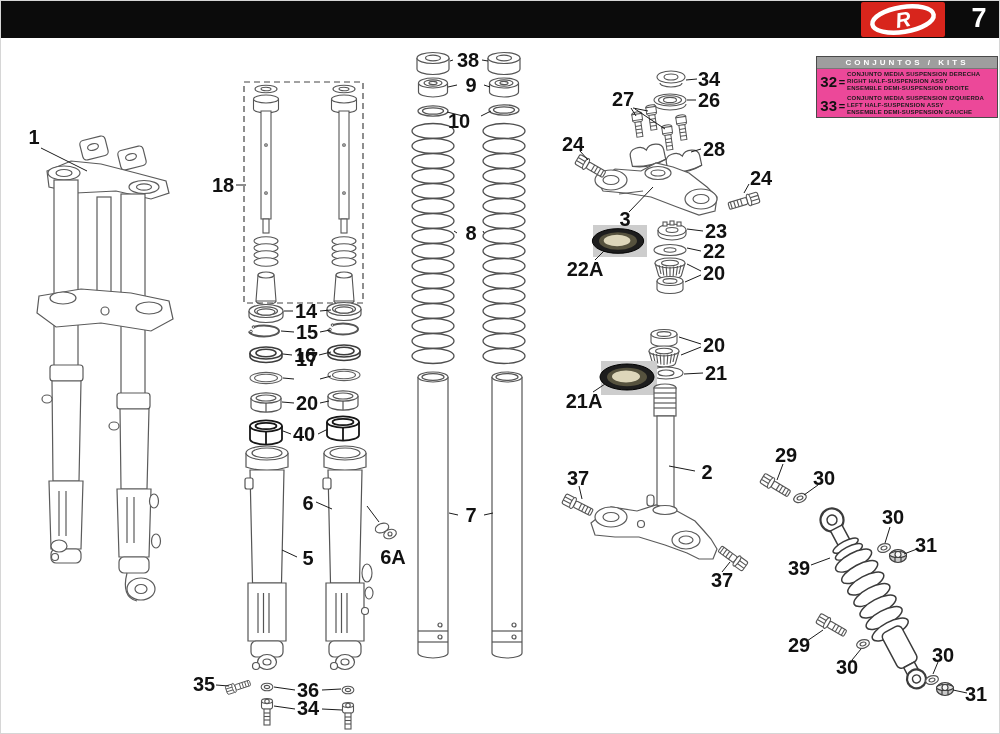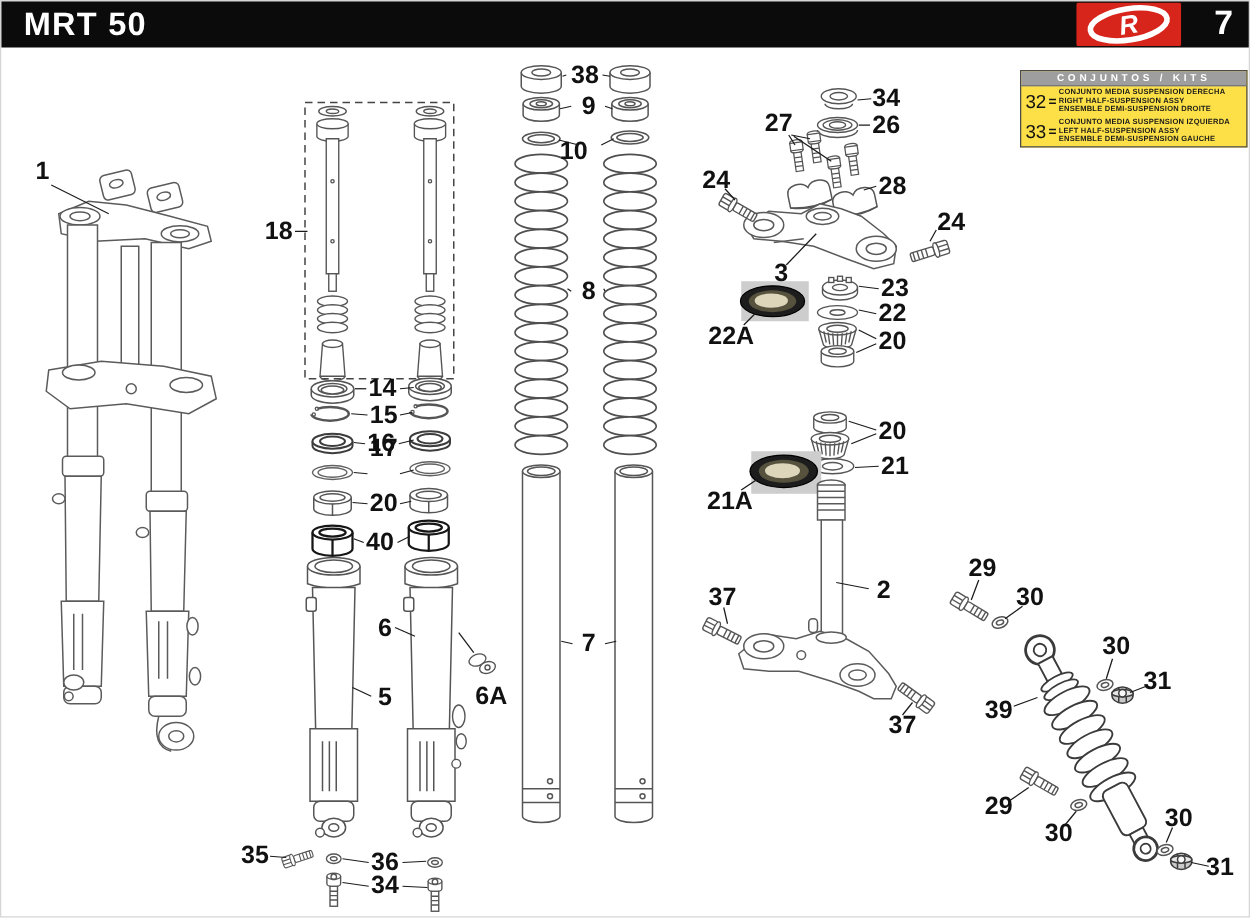--- a/index.html
+++ b/index.html
@@ -6,36 +6,35 @@
   .page{position:relative;width:1000px;height:734px;background:#ffffff;overflow:hidden;
         font-family:"Liberation Sans",sans-serif;margin:0 auto;border:1px solid #d6d6d6;box-sizing:border-box;}
   .topbar{position:absolute;left:0;top:0;width:1000px;height:37px;background:#0b0b0b;}
   .brand{position:absolute;left:18px;top:3px;font-weight:bold;font-size:26px;color:#ffffff;letter-spacing:1px;}
   .logo{position:absolute;left:860px;top:1px;width:84px;height:35px;}
   .pagenum{position:absolute;left:956px;top:2px;width:44px;text-align:center;font-weight:bold;font-size:27px;color:#ffffff;}
   .art{position:absolute;left:0;top:0;}
   .callout{position:absolute;transform:translate(-50%,-50%);font-weight:bold;font-size:20px;color:#111;
            white-space:nowrap;line-height:1;}
   .callout.big{font-size:20px;}
-  .legend{position:absolute;left:815px;top:55px;width:182px;background:#fde047;border:1.5px solid #4a4a4a;box-sizing:border-box;}
+  .legend{position:absolute;left:815px;top:55px;width:182px;background:#ec4899;border:1.5px solid #4a4a4a;box-sizing:border-box;}
   .legend-title{background:#9e9e9e;color:#ffffff;font-weight:bold;font-size:8px;text-align:center;
                 letter-spacing:3px;padding:1px 0;border-bottom:1px solid #777;}
   .legend-row{display:flex;align-items:center;padding:2px 3px 1px 3px;}
-  .legend-num{font-weight:normal;font-size:15px;color:#111;width:17px;text-align:right;}
+  .legend-num{font-weight:bold;font-size:15px;color:#111;width:17px;text-align:right;}
   .legend-eq{font-weight:bold;font-size:11px;color:#111;width:10px;text-align:center;}
   .legend-lines{flex:1;}
   .legend-line{font-weight:bold;font-size:6px;line-height:7px;color:#1a1a1a;letter-spacing:0.2px;}
 </style>
 </head>
 <body>
 
 <div class="page">
 
   <div class="topbar">
-    <div class="brand">MRT 50</div>
     <svg class="logo" viewBox="0 0 84 35" width="84" height="35">
       <rect x="0" y="0" width="84" height="35" rx="2" fill="#d8251c"></rect>
       <g transform="rotate(-9 42 17.5)">
         <ellipse cx="42" cy="17.5" rx="31" ry="12.5" fill="none" stroke="#ffffff" stroke-width="4.5"></ellipse>
         <text x="42" y="25" text-anchor="middle" font-family="Liberation Sans, sans-serif" font-size="21" font-weight="bold" font-style="italic" fill="#ffffff">R</text>
       </g>
     </svg>
     <div class="pagenum">7</div>
   </div>
 

